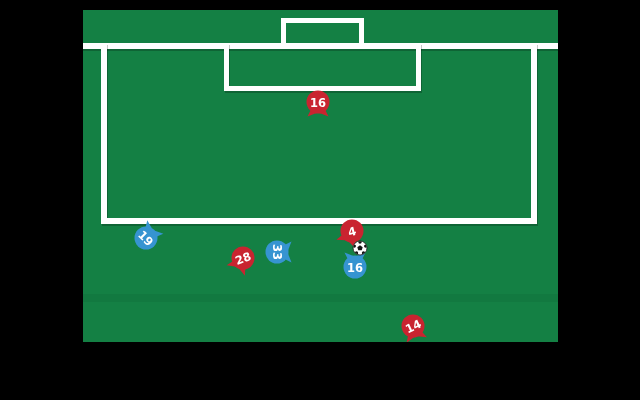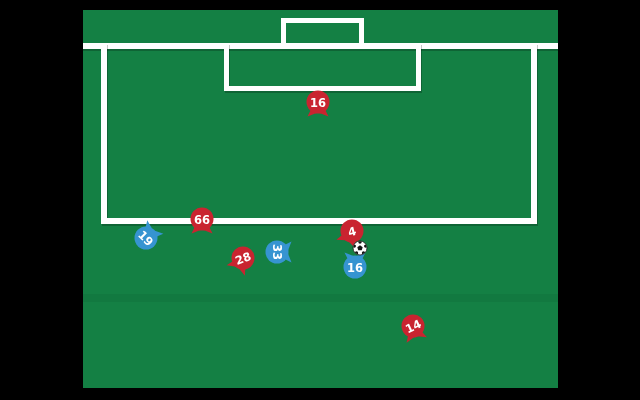--- a/index.html
+++ b/index.html
@@ -1,17 +1,17 @@
 <!DOCTYPE html>
 <html><head>
 <meta charset="utf-8">
 <style>
   html,body{margin:0;padding:0;background:#000;}
   .stage{
-    position:relative;width:640px;height:400px;background:#000;
+    position:relative;width:640px;height:342px;background:#000;
     overflow:hidden;font-family:"DejaVu Sans",sans-serif;
   }
   .field{
     position:absolute;left:83px;top:10px;width:475px;height:378px;
     background:var(--field,#148044);
   }
   .mow-stripe{
     position:absolute;left:83px;top:294px;width:475px;height:8px;
     background:rgba(0,0,0,0.055);
   }
@@ -50,30 +50,20 @@
   <div class="goal-frame"></div>
   <div class="layer" id="players-layer">
       <div class="player" style="left: 300px; top: 84px;">
         <svg width="36" height="36" viewBox="0 0 36 36">
           <g transform="rotate(0 18 18)">
             <polygon points="11,25.5 16.5,29 7.5,32.5" fill="#C92430"></polygon>
             <polygon points="25,25.5 19.5,29 28.5,32.5" fill="#C92430"></polygon>
           </g>
           <circle cx="18" cy="18" r="11.5" fill="#C92430"></circle>
           <text x="18" y="18.5" transform="rotate(0 18 18)" text-anchor="middle" dominant-baseline="central" font-family="DejaVu Sans, sans-serif" font-size="11.5" font-weight="bold" fill="#FFFFFF">16</text>
-        </svg>
-      </div>
-      <div class="player" style="left: 184px; top: 201px;">
-        <svg width="36" height="36" viewBox="0 0 36 36">
-          <g transform="rotate(0 18 18)">
-            <polygon points="11,25.5 16.5,29 7.5,32.5" fill="#C92430"></polygon>
-            <polygon points="25,25.5 19.5,29 28.5,32.5" fill="#C92430"></polygon>
-          </g>
-          <circle cx="18" cy="18" r="11.5" fill="#C92430"></circle>
-          <text x="18" y="18.5" transform="rotate(0 18 18)" text-anchor="middle" dominant-baseline="central" font-family="DejaVu Sans, sans-serif" font-size="11.5" font-weight="bold" fill="#FFFFFF">66</text>
         </svg>
       </div>
       <div class="player" style="left: 334px; top: 213px;">
         <svg width="36" height="36" viewBox="0 0 36 36">
           <g transform="rotate(25 18 18)">
             <polygon points="11,25.5 16.5,29 7.5,32.5" fill="#C92430"></polygon>
             <polygon points="25,25.5 19.5,29 28.5,32.5" fill="#C92430"></polygon>
           </g>
           <circle cx="18" cy="18" r="11.5" fill="#C92430"></circle>
           <text x="18" y="18.5" transform="rotate(-15 18 18)" text-anchor="middle" dominant-baseline="central" font-family="DejaVu Sans, sans-serif" font-size="11.5" font-weight="bold" fill="#FFFFFF">4</text>

